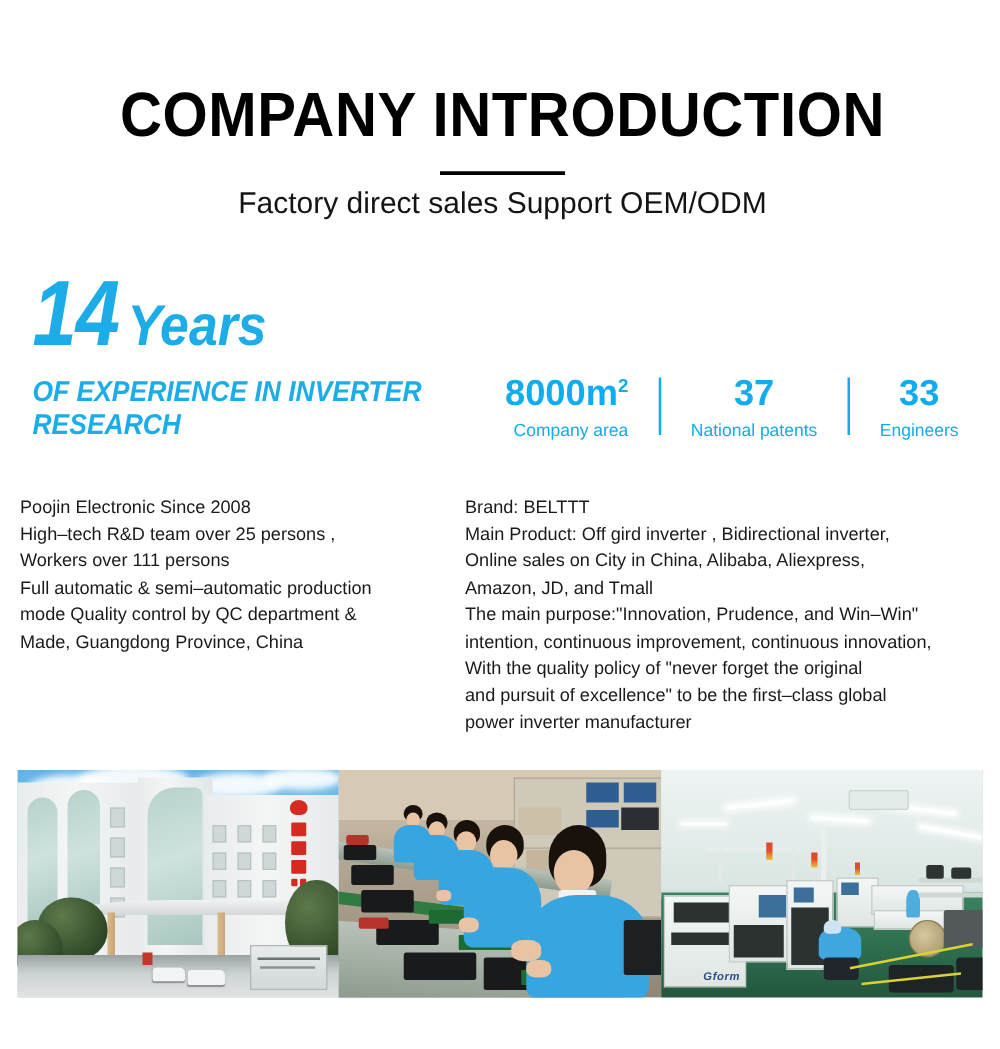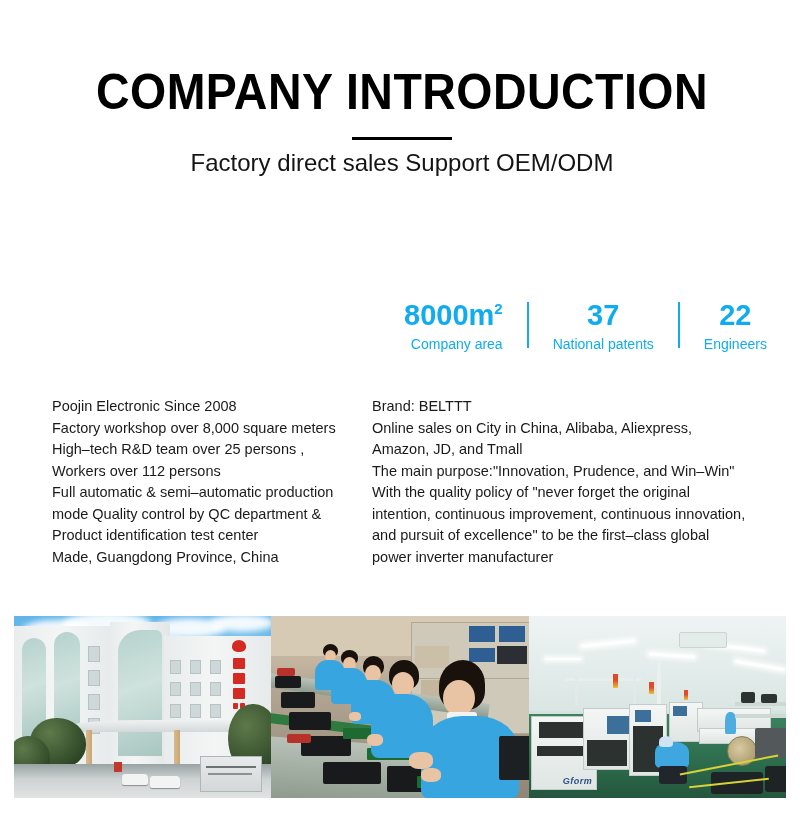--- a/index.html
+++ b/index.html
@@ -125,21 +125,21 @@
   .stat-c { min-width: 78px; }
 
   
   .col {
     position: absolute;
     font-size: 14.5px;
     line-height: 21.5px;
     color: #1a1a1a;
   }
   .col p { margin: 0; }
-  .col-left  { left: 16px;  top: 396px; width: 330px; margin-left: 36px; }
+  .col-left  { left: 16px;  top: 396px; width: 330px; }
   .col-right { left: 372px; top: 396px; width: 420px; }
 
   
   .photos {
     position: absolute;
     left: 14px; top: 616px;
     width: 772px; height: 228px;
     display: flex;
   }
   .photo {
@@ -235,62 +235,67 @@
 <body>
 
 <div id="page">
 
   <div class="hdr">
     <div class="hdr-title">COMPANY INTRODUCTION</div>
     <div class="hdr-rule"></div>
     <div class="hdr-sub">Factory direct sales Support OEM/ODM</div>
   </div>
 
+  <div class="years-wrap">
+    <div class="years-line1">
+      <span class="num-14">14</span><span class="word-years">Years</span>
+    </div>
+    <div class="years-sub">OF EXPERIENCE IN INVERTER RESEARCH</div>
+  </div>
 
   <div class="stats">
 
     <div class="stat stat-a">
       <div class="stat-val"><span>8000m</span><sup>2</sup></div>
       <div class="stat-lbl">Company area</div>
     </div>
 
     <div class="stat-sep"></div>
 
     <div class="stat stat-b">
       <div class="stat-val">37</div>
       <div class="stat-lbl">National patents</div>
     </div>
 
     <div class="stat-sep"></div>
 
     <div class="stat stat-c">
-      <div class="stat-val">22</div>
+      <div class="stat-val">33</div>
       <div class="stat-lbl">Engineers</div>
     </div>
 
   </div>
 
   <div class="col col-left">
     <p>Poojin Electronic Since 2008</p>
-    <p>Factory workshop over 8,000 square meters</p>
     <p>High–tech R&amp;D team over 25 persons ,</p>
-    <p>Workers over 112 persons</p>
+    <p>Workers over 111 persons</p>
     <p>Full automatic &amp; semi–automatic production</p>
     <p>mode Quality control by QC department &amp;</p>
-    <p>Product identification test center</p>
     <p>Made, Guangdong Province, China</p>
   </div>
 
   <div class="col col-right">
     <p>Brand: BELTTT</p>
+    <p>Main Product: Off gird inverter , Bidirectional inverter,</p>
     <p>Online sales on City in China, Alibaba, Aliexpress,</p>
     <p>Amazon, JD, and Tmall</p>
     <p>The main purpose:"Innovation, Prudence, and Win–Win"</p>
+    <p>intention, continuous improvement, continuous innovation,</p>
     <p>With the quality policy of "never forget the original</p>
-    <p>intention, continuous improvement, continuous innovation,</p>
     <p>and pursuit of excellence" to be the first–class global</p>
     <p>power inverter manufacturer</p>
   </div>
 
   <div class="photos">
 
     <div class="photo">
       <div class="scene">
         <div class="p1-sky"></div>
 

